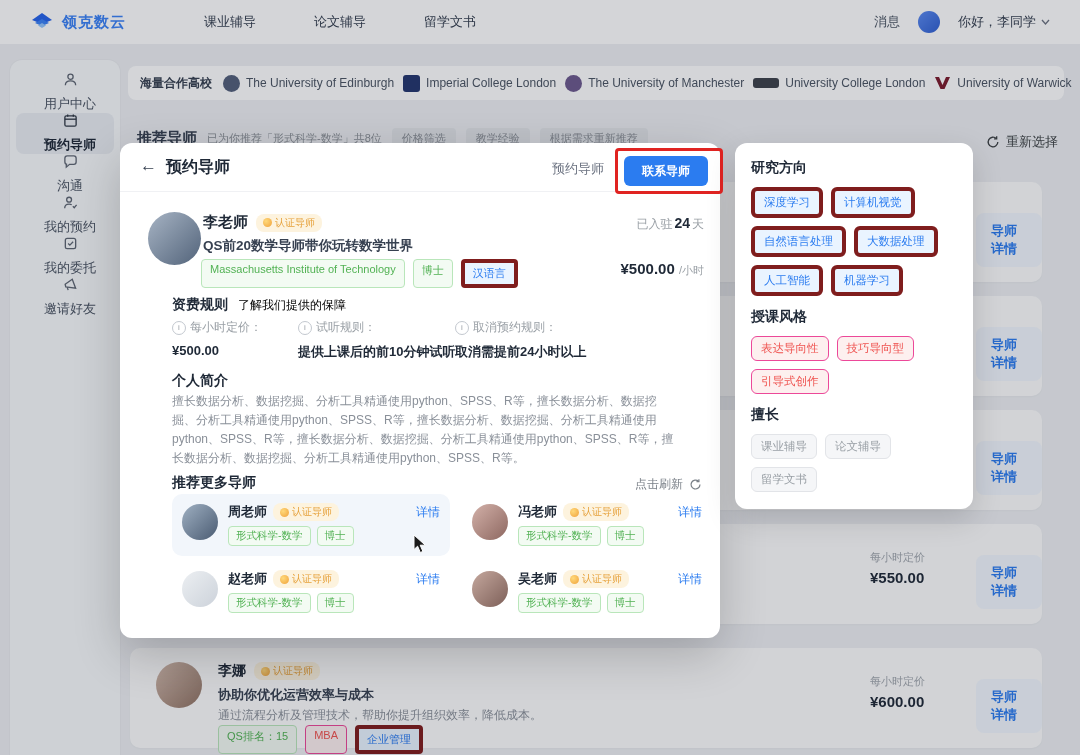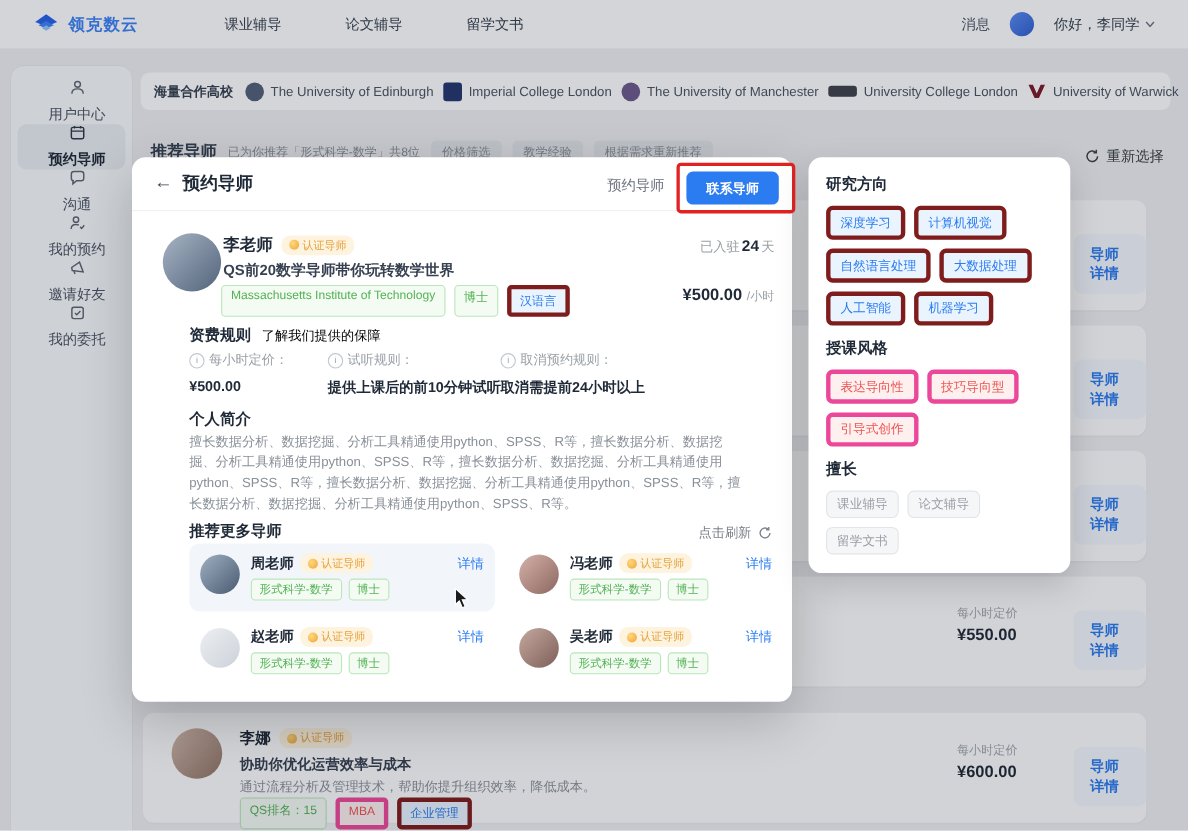--- a/index.html
+++ b/index.html
@@ -51,21 +51,21 @@
              background:linear-gradient(135deg,#d4bcae,#8f7263);}
   .fp-name-row{position:absolute;left:88px;top:14px;display:flex;align-items:center;gap:8px;}
   .fp-name{font-size:14px;font-weight:bold;color:#1f2937;}
   .fp-headline{position:absolute;left:88px;top:38px;font-size:13px;font-weight:bold;color:#374151;}
   .fp-desc{position:absolute;left:88px;top:59px;font-size:12px;color:#8a9099;}
   .fp-tags{position:absolute;left:88px;top:77px;display:flex;gap:8px;}
   
   .tag{font-size:11px;border-radius:4px;padding:3px 8px;white-space:nowrap;}
   .tag-green{color:#52b254;background:#f3fbf3;border:1px solid #b9e6ba;}
   .tag-blue{color:#2b7cf0;background:#eaf4ff;border:4px solid #7f1d1d;}
-  .tag-red{color:#ef5350;background:#fdf0ef;border:4px solid #ec4899;}
+  .tag-red{color:#ef5350;background:#fdf0ef;border:1px solid #ec4899;}
   .tag-gray{color:#9aa0a6;background:#f5f6f8;border:1px solid #e2e4e8;}
   .badge-orange{display:inline-flex;align-items:center;gap:3px;font-size:10px;color:#e6a23c;
                 background:#fdf3de;border-radius:8px;padding:2px 7px;white-space:nowrap;}
   .medal{width:9px;height:9px;border-radius:50%;
          background:radial-gradient(circle at 35% 35%,#ffd97a,#f0a13a);}
   
   .overlay{position:absolute;inset:0;background:rgba(17,24,39,0.18);z-index:40;}
   
   .modal{position:absolute;left:120px;top:143px;width:600px;height:495px;background:#ffffff;
          border-radius:12px;z-index:50;box-shadow:0 16px 48px rgba(0,0,0,0.20);}
@@ -186,31 +186,31 @@
     <div class="side-item">
       <svg class="icon" width="15" height="15" viewBox="0 0 16 16" fill="none" stroke="#5f6773" stroke-width="1.4">
           <circle cx="6.5" cy="5" r="2.6"></circle>
           <path d="M1.8 14c0-2.8 2.2-4.3 4.7-4.3 1 0 2 .25 2.8.7"></path>
           <polyline points="10.5,12 12,13.5 14.5,10.5"></polyline>
         </svg>
       <span>我的预约</span>
     </div>
     <div class="side-item">
       <svg class="icon" width="15" height="15" viewBox="0 0 16 16" fill="none" stroke="#5f6773" stroke-width="1.4">
+          <rect x="2.5" y="2.5" width="11" height="11" rx="2"></rect>
+          <polyline points="5.5,8 7.3,9.8 10.8,6.2"></polyline>
+        </svg>
+      <span>我的委托</span>
+    </div>
+    <div class="side-item">
+      <svg class="icon" width="15" height="15" viewBox="0 0 16 16" fill="none" stroke="#5f6773" stroke-width="1.4">
           <path d="M2.5 9.5 12.5 13 11 3 2.5 6.5z" transform="rotate(-12 8 8)"></path>
           <line x1="4.5" y1="11" x2="5.5" y2="14"></line>
         </svg>
       <span>邀请好友</span>
-    </div>
-    <div class="side-item">
-      <svg class="icon" width="15" height="15" viewBox="0 0 16 16" fill="none" stroke="#5f6773" stroke-width="1.4">
-          <rect x="2.5" y="2.5" width="11" height="11" rx="2"></rect>
-          <polyline points="5.5,8 7.3,9.8 10.8,6.2"></polyline>
-        </svg>
-      <span>我的委托</span>
     </div>
   </aside>
 
   <div class="partners">
     <span class="partners-label">海量合作高校</span>
     <span class="uni">
       <span class="uni-logo" style="background:#53607b;"></span>
       <span>The University of Edinburgh</span>
     </span>
     <span class="uni">

